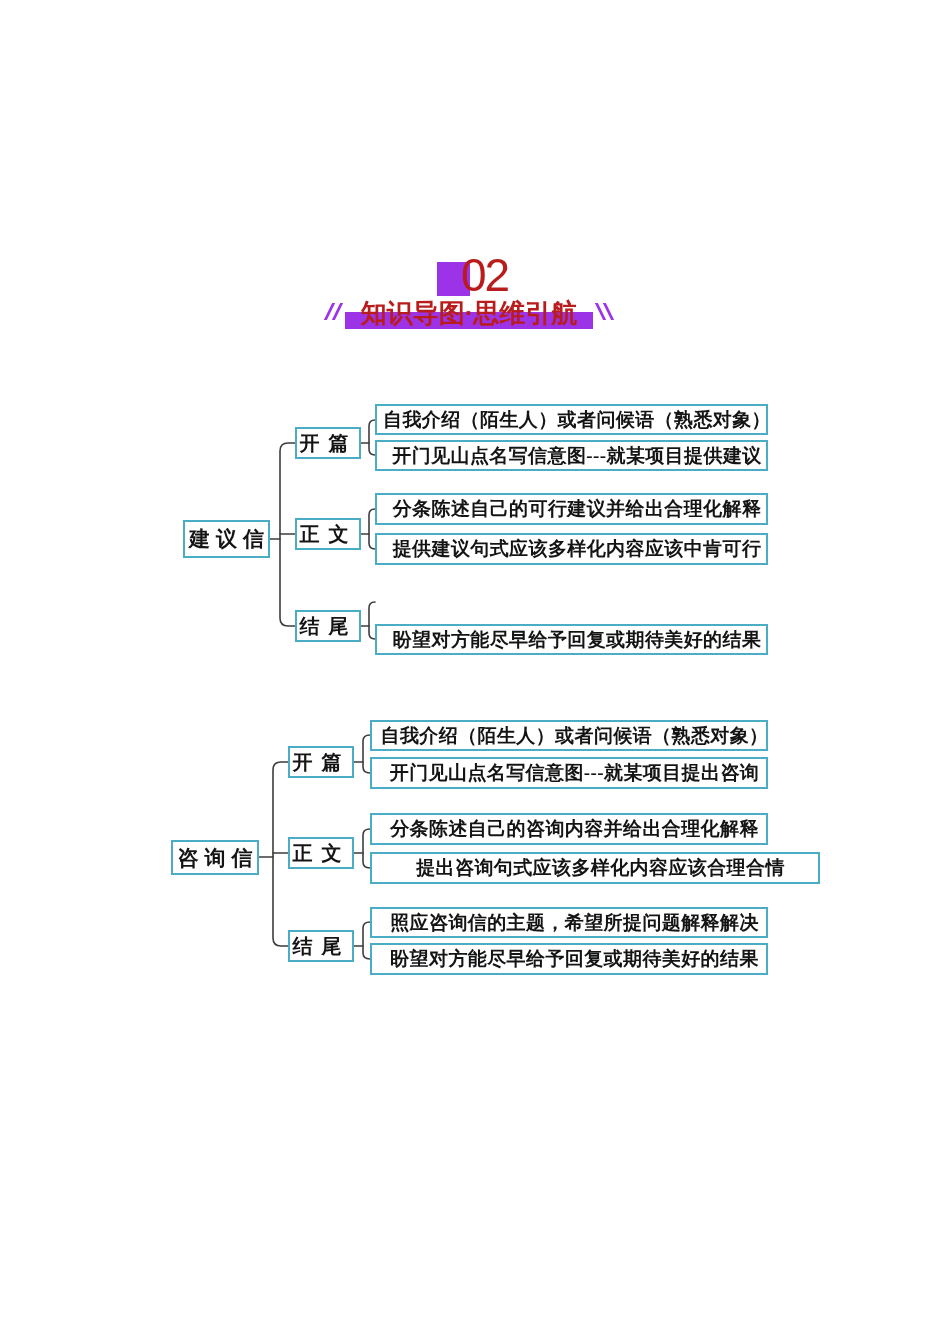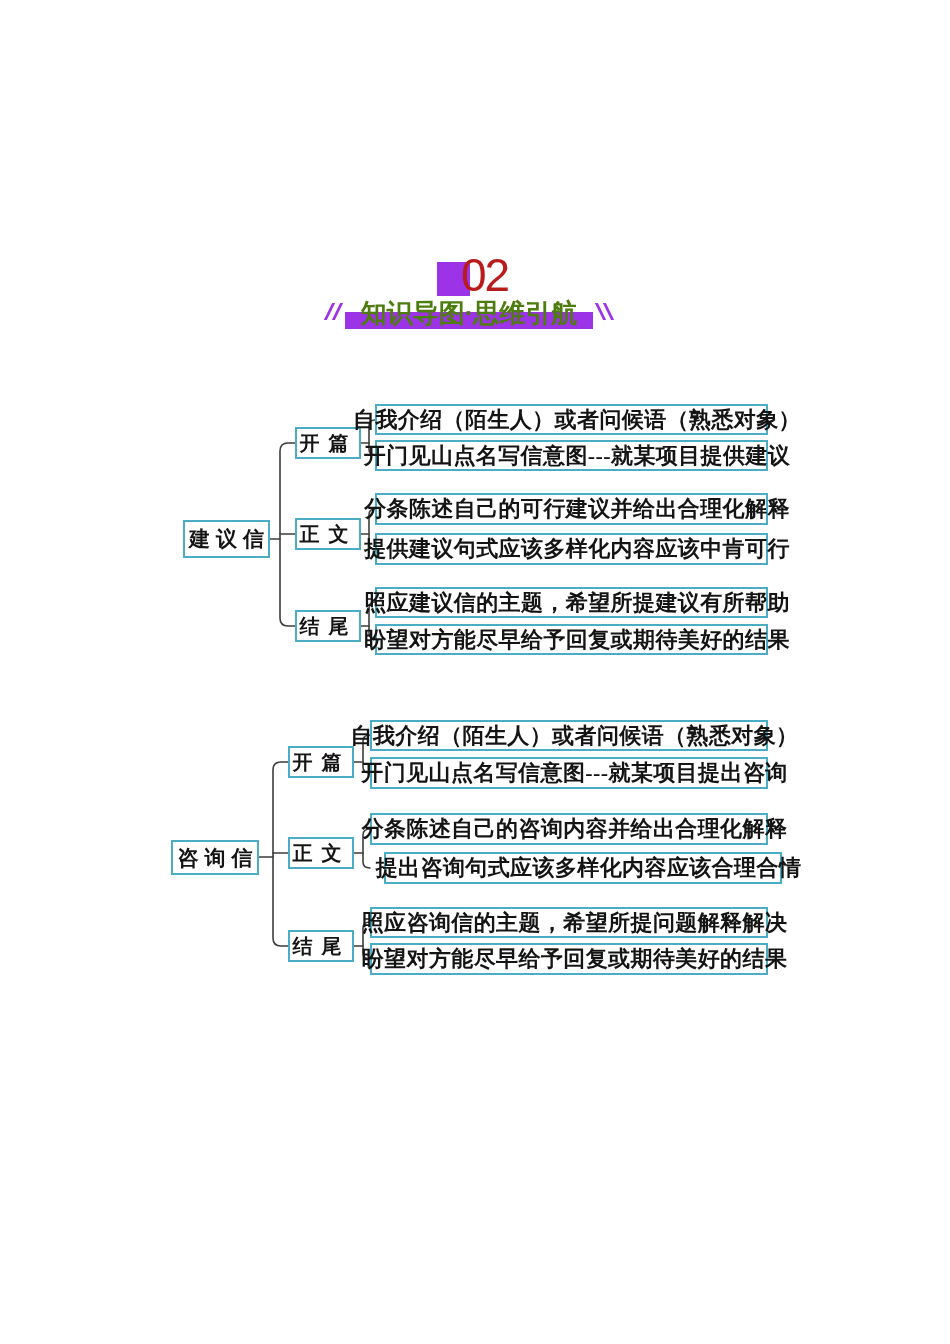--- a/index.html
+++ b/index.html
@@ -26,40 +26,40 @@
   }
   .title-bar{
     position:absolute;left:0;bottom:1px;width:100%;height:17px;
     background:#9d33e6;
   }
   .title-text{
     position:absolute;left:0;bottom:2px;width:100%;
     text-align:center;
     font-family:"Liberation Sans",sans-serif;
     font-weight:bold;font-size:26px;line-height:30px;
-    color:#4d7c0f;white-space:nowrap;
+    color:#b91c1c;white-space:nowrap;
   }
   .slash-pair{position:absolute;top:303px;display:flex;gap:5px;}
   .slash-pair.left{left:328px;}
   .slash-pair.right{left:599px;}
   .slash{width:3px;height:17px;background:#9d33e6;display:block;}
   .slash-pair.left  .slash{transform:skewX(-26deg);}
   .slash-pair.right .slash{transform:skewX(26deg);}
 
   
   .connector-svg{position:absolute;left:0;top:0;z-index:0;}
   .node{
     position:absolute;box-sizing:border-box;z-index:1;
     border:2px solid #4aacc5;background:#ffffff;
     display:flex;align-items:center;justify-content:center;
     font-weight:bold;color:#141414;white-space:nowrap;
   }
   .root-node{font-size:21px;letter-spacing:6px;padding-left:6px;text-align:right;}
   .branch-node{font-size:20px;letter-spacing:9px;padding-left:1px;}
-  .leaf-node{font-size:22px;letter-spacing:0.4px;padding-left:11px;}
+  .leaf-node{font-size:19px;letter-spacing:0.4px;padding-left:11px;}
 
   
   .m1-root{left:183px;top:520px;width:87px;height:38px;}
   .m1-b1{left:295px;top:427px;width:66px;height:32px;}
   .m1-b2{left:295px;top:518px;width:66px;height:32px;}
   .m1-b3{left:295px;top:610px;width:66px;height:32px;}
   .m1-l1{left:375px;top:404px;width:393px;height:31px;}
   .m1-l2{left:375px;top:440px;width:393px;height:31px;}
   .m1-l3{left:375px;top:493px;width:393px;height:32px;}
   .m1-l4{left:375px;top:533px;width:393px;height:32px;}
@@ -67,21 +67,21 @@
   .m1-l6{left:375px;top:624px;width:393px;height:31px;}
 
   
   .m2-root{left:171px;top:840px;width:88px;height:35px;}
   .m2-b1{left:288px;top:746px;width:66px;height:32px;}
   .m2-b2{left:288px;top:837px;width:66px;height:32px;}
   .m2-b3{left:288px;top:930px;width:66px;height:32px;}
   .m2-l1{left:370px;top:720px;width:398px;height:31px;}
   .m2-l2{left:370px;top:757px;width:398px;height:32px;}
   .m2-l3{left:370px;top:813px;width:398px;height:32px;}
-  .m2-l4{left:370px;top:852px;width:398px;height:32px;margin-left:14px;}
+  .m2-l4{left:370px;top:852px;width:450px;height:32px;}
   .m2-l5{left:370px;top:907px;width:398px;height:31px;}
   .m2-l6{left:370px;top:943px;width:398px;height:32px;}
 </style>
 </head>
 <body>
 
 <div class="page">
 
   <div class="num-square"></div>
   <div class="num-text">02</div>
@@ -131,21 +131,20 @@
   </svg>
 
   <div class="node root-node m1-root">建议信</div>
   <div class="node branch-node m1-b1">开篇</div>
   <div class="node branch-node m1-b2">正文</div>
   <div class="node branch-node m1-b3">结尾</div>
   <div class="node leaf-node m1-l1">自我介绍（陌生人）或者问候语（熟悉对象）</div>
   <div class="node leaf-node m1-l2">开门见山点名写信意图---就某项目提供建议</div>
   <div class="node leaf-node m1-l4">提供建议句式应该多样化内容应该中肯可行</div>
   <div class="node leaf-node m1-l3">分条陈述自己的可行建议并给出合理化解释</div>
-  <div class="node leaf-node m1-l5">照应建议信的主题，希望所提建议有所帮助</div>
   <div class="node leaf-node m1-l6">盼望对方能尽早给予回复或期待美好的结果</div>
 
   <div class="node root-node m2-root">咨询信</div>
   <div class="node branch-node m2-b1">开篇</div>
   <div class="node branch-node m2-b2">正文</div>
   <div class="node branch-node m2-b3">结尾</div>
   <div class="node leaf-node m2-l1">自我介绍（陌生人）或者问候语（熟悉对象）</div>
   <div class="node leaf-node m2-l2">开门见山点名写信意图---就某项目提出咨询</div>
   <div class="node leaf-node m2-l3">分条陈述自己的咨询内容并给出合理化解释</div>
   <div class="node leaf-node m2-l4">提出咨询句式应该多样化内容应该合理合情</div>

